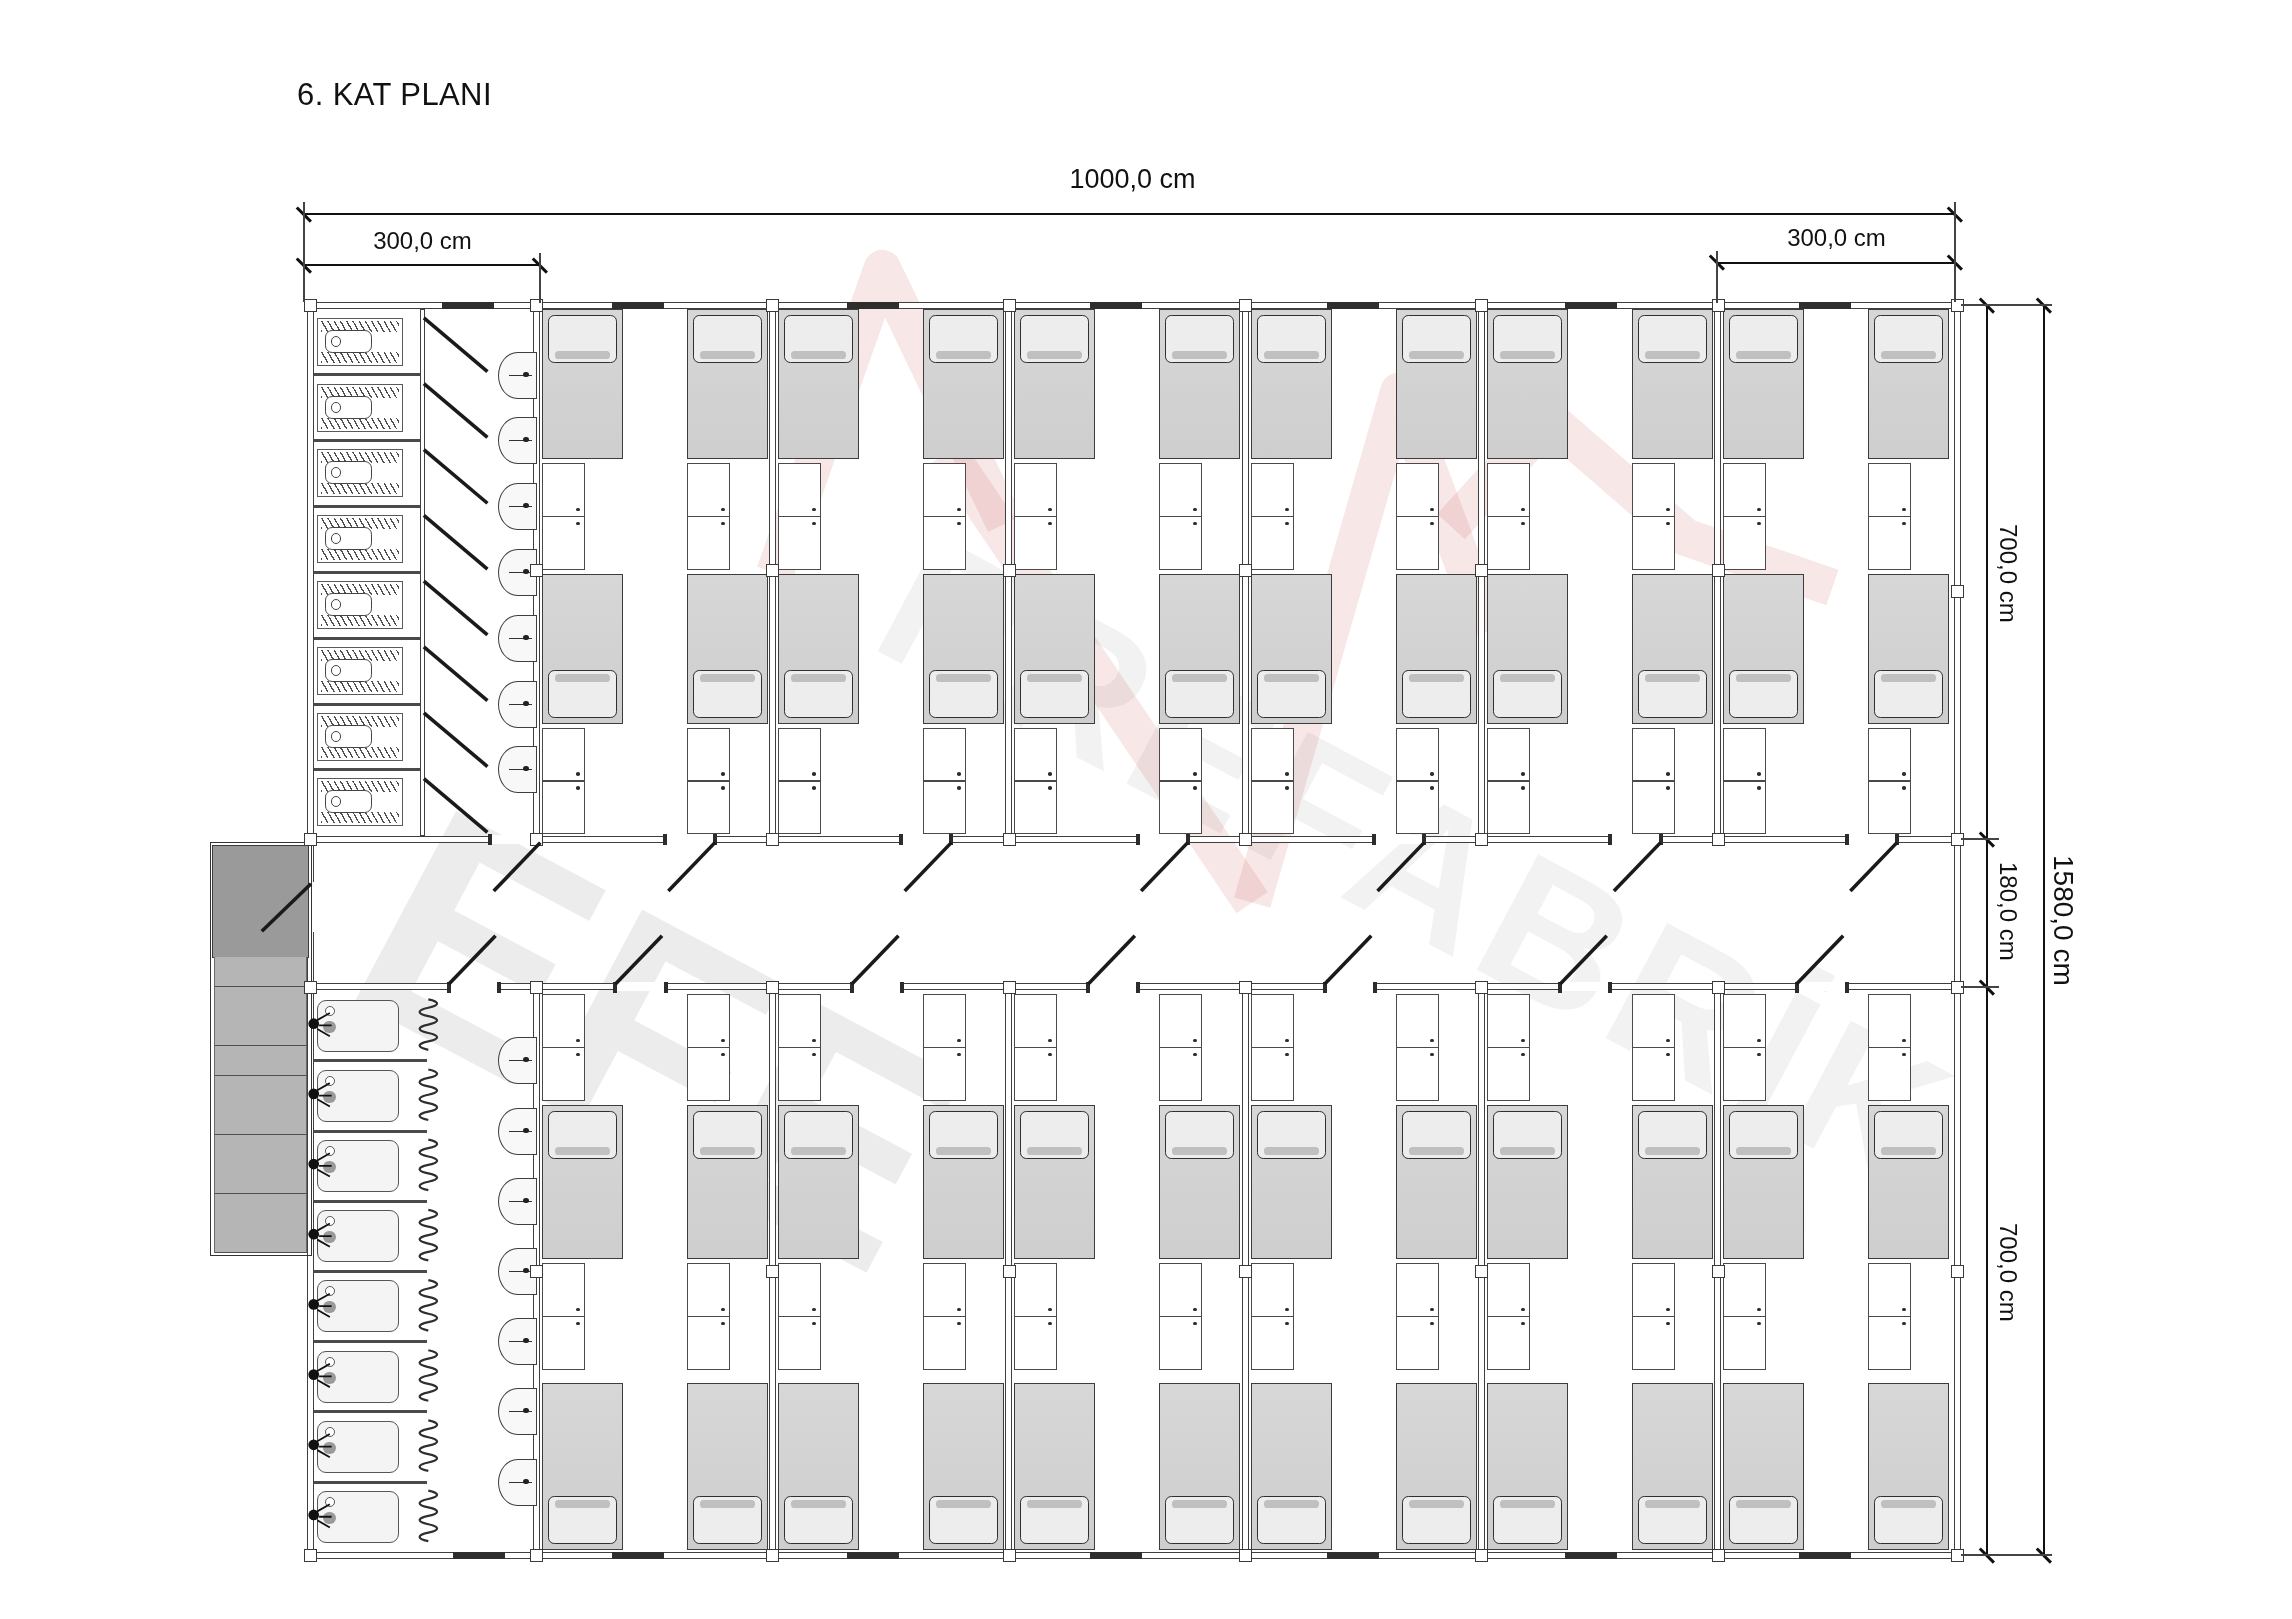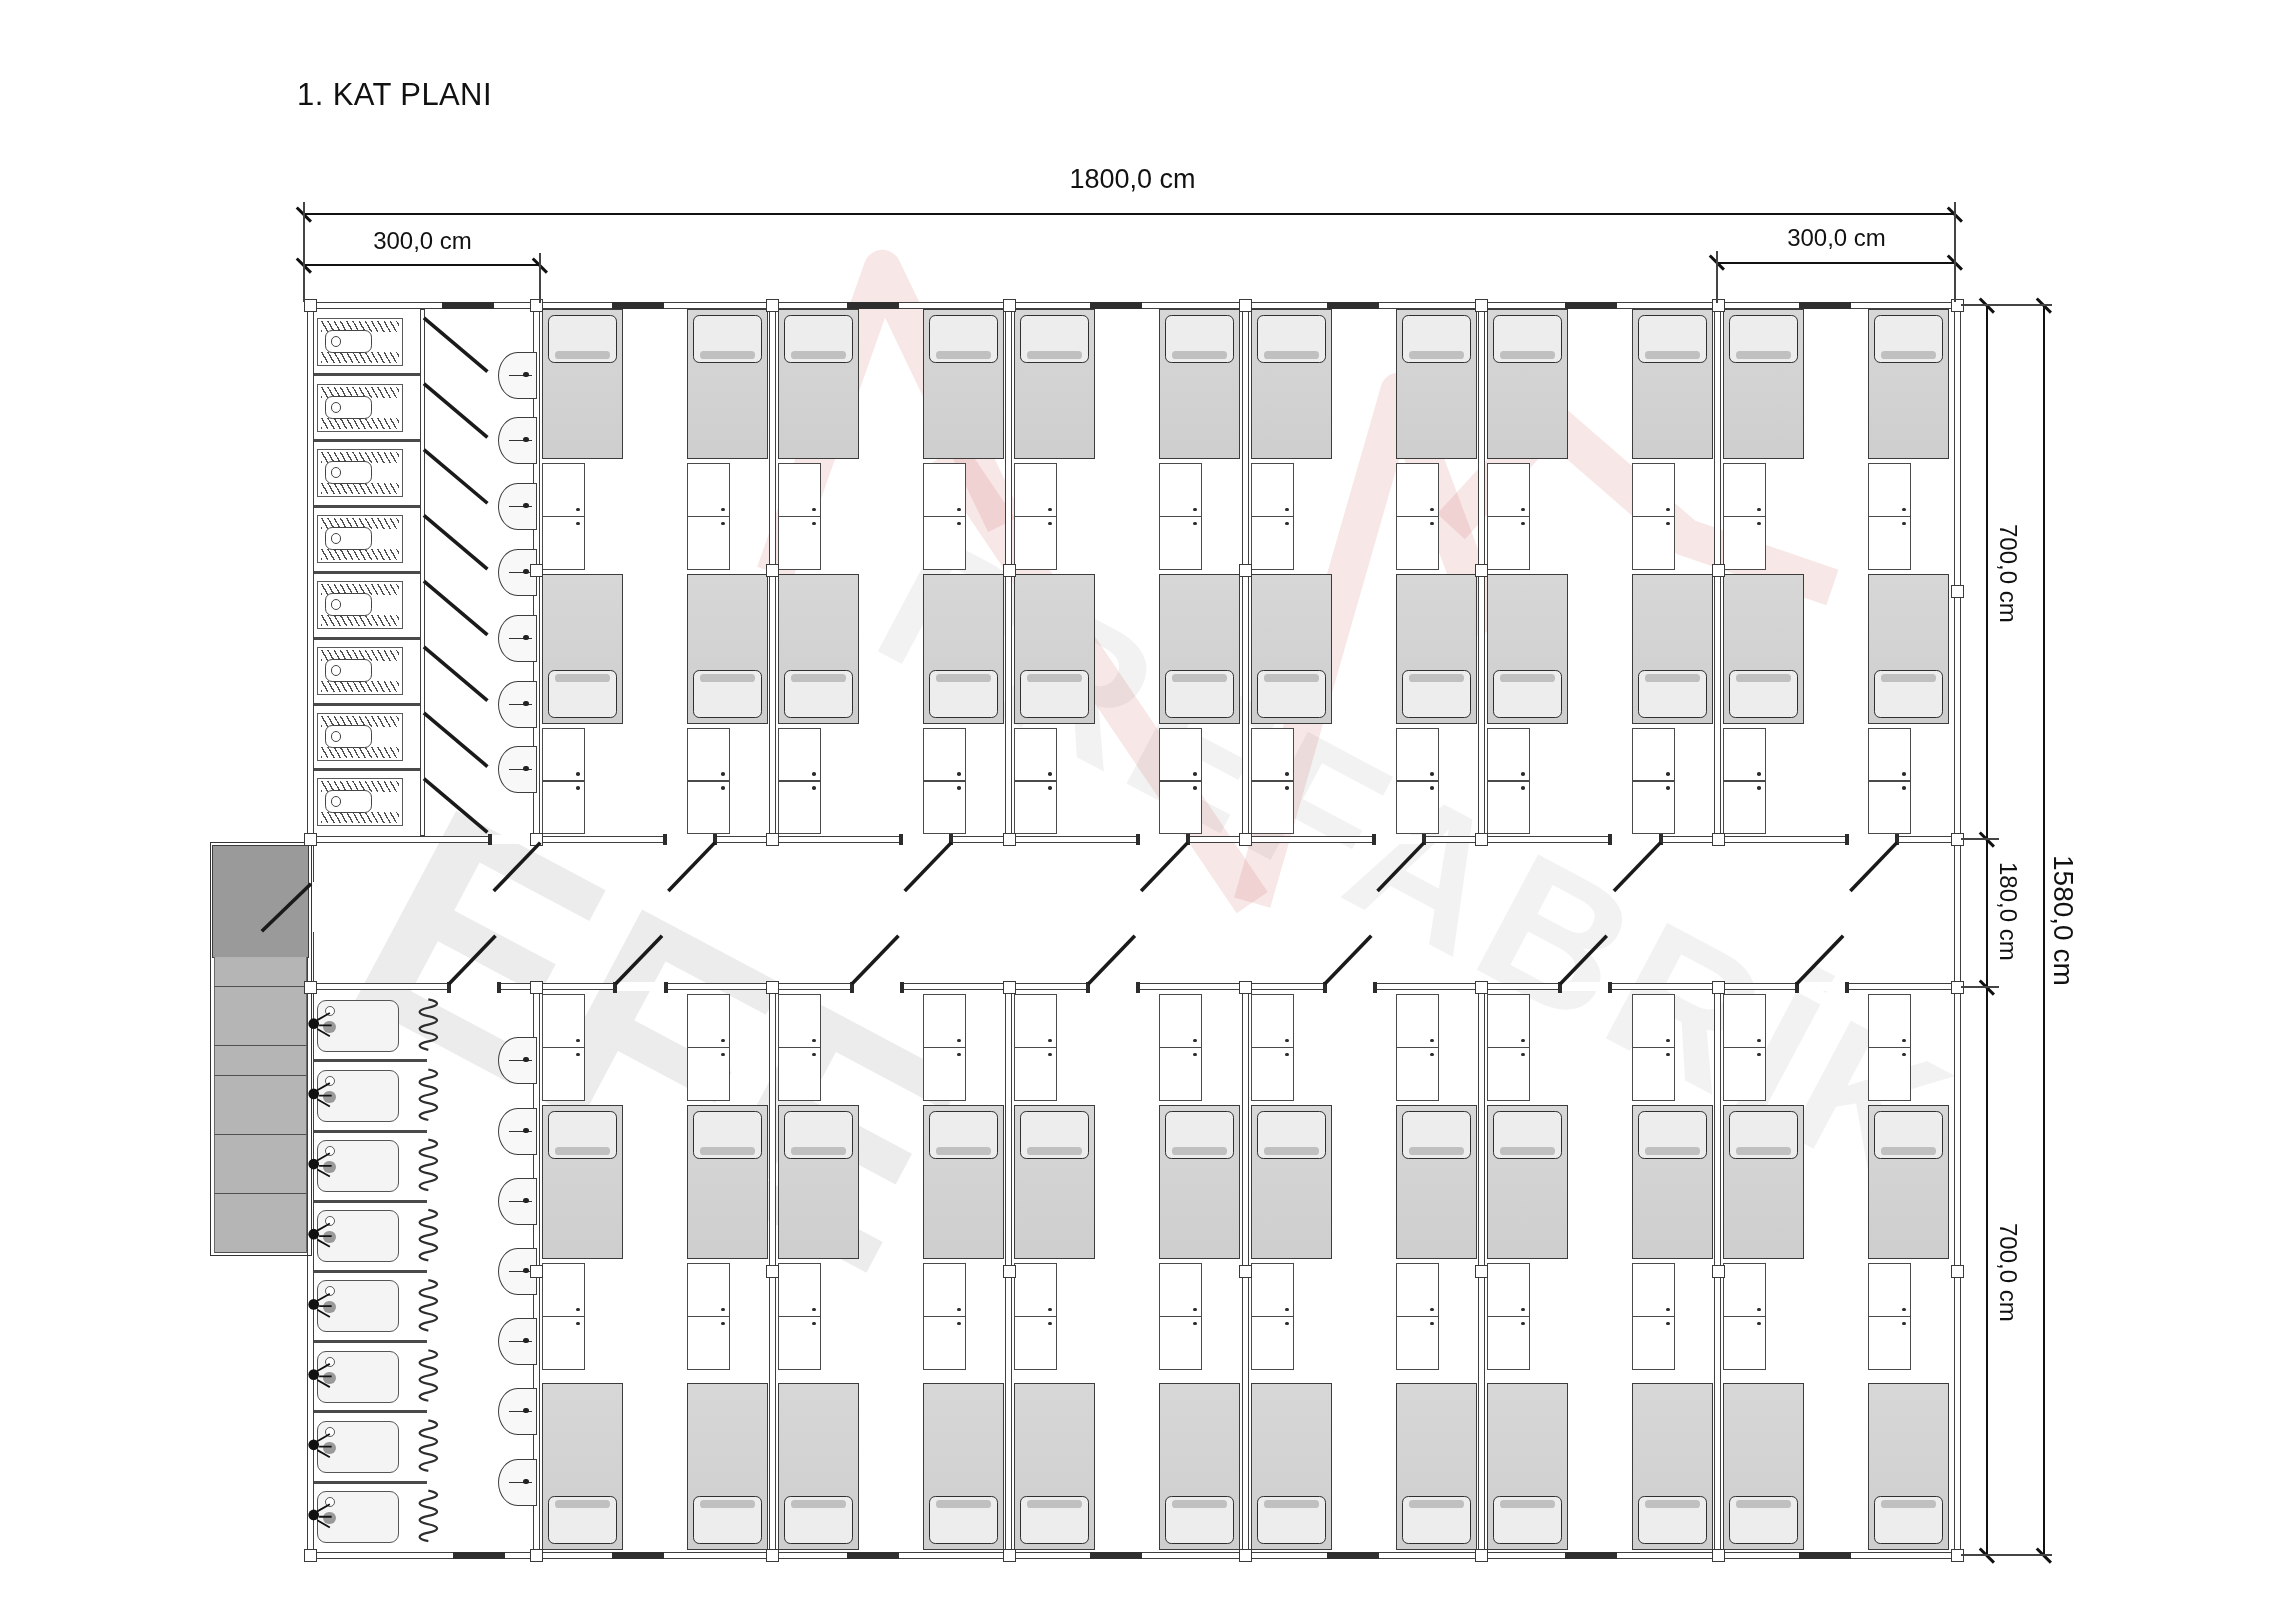--- a/index.html
+++ b/index.html
@@ -64,21 +64,21 @@
   .dimtext   { font-size:24px; text-align:center; }
   .dimtext-big { font-size:27px; text-align:center; }
   .vtext  { writing-mode:vertical-rl; font-size:24px; text-align:center; }
   .vtext-big { writing-mode:vertical-rl; font-size:28px; text-align:center; }
 </style>
 </head>
 <body>
 
 <div class="canvas">
 
-  <div class="title">1. KAT PLANI</div>
+  <div class="title">6. KAT PLANI</div>
 
   <div id="floorbg" style="left:307px; top:302px; width:1654px; height:1257px;"></div>
 
   <div id="watermark">
     <svg id="wm-logo" width="2293" height="1619" style="position:absolute;left:0;top:0;" viewBox="0 0 2560 1808">
       <g fill="none" stroke="rgba(196,60,60,0.12)" stroke-width="42" stroke-linejoin="round">
         <path d="M 865,640 L 985,300 L 1122,585"></path>
         <path d="M 1058,505 L 1398,1008"></path>
         <path d="M 1398,1008 L 1562,437 L 1662,705"></path>
         <path d="M 1620,588 L 1730,468 L 1882,600 L 2046,656"></path>
@@ -923,21 +923,21 @@
       <path d="M473,428.5 L544,488.5" stroke="#1a1a1a" stroke-width="4"></path>
       <path d="M473,502 L544,562" stroke="#1a1a1a" stroke-width="4"></path>
       <path d="M473,575.5 L544,635.5" stroke="#1a1a1a" stroke-width="4"></path>
       <path d="M473,649 L544,709" stroke="#1a1a1a" stroke-width="4"></path>
       <path d="M473,722.5 L544,782.5" stroke="#1a1a1a" stroke-width="4"></path>
       <path d="M473,796 L544,856" stroke="#1a1a1a" stroke-width="4"></path>
       <path d="M473,869.5 L544,929.5" stroke="#1a1a1a" stroke-width="4"></path>
       <path d="M347,987 L292,1040" stroke="#1a1a1a" stroke-width="4"></path>
     </svg>
 
-  <div class="lbl dimtext-big" style="left:967px; top:164px; width:331px;">1800,0 cm</div>
+  <div class="lbl dimtext-big" style="left:967px; top:164px; width:331px;">1000,0 cm</div>
   <div class="lbl dimtext" style="left:305px; top:227px; width:235px;">300,0 cm</div>
   <div class="lbl dimtext" style="left:1719px; top:224px; width:235px;">300,0 cm</div>
   <div class="lbl vtext" style="left:1994px; top:446px; height:254px;">700,0 cm</div>
   <div class="lbl vtext" style="left:1994px; top:804px; height:215px;">180,0 cm</div>
   <div class="lbl vtext" style="left:1994px; top:1145px; height:254px;">700,0 cm</div>
   <div class="lbl vtext-big" style="left:2047px; top:786px; height:269px;">1580,0 cm</div>
 
 </div>
 
 

